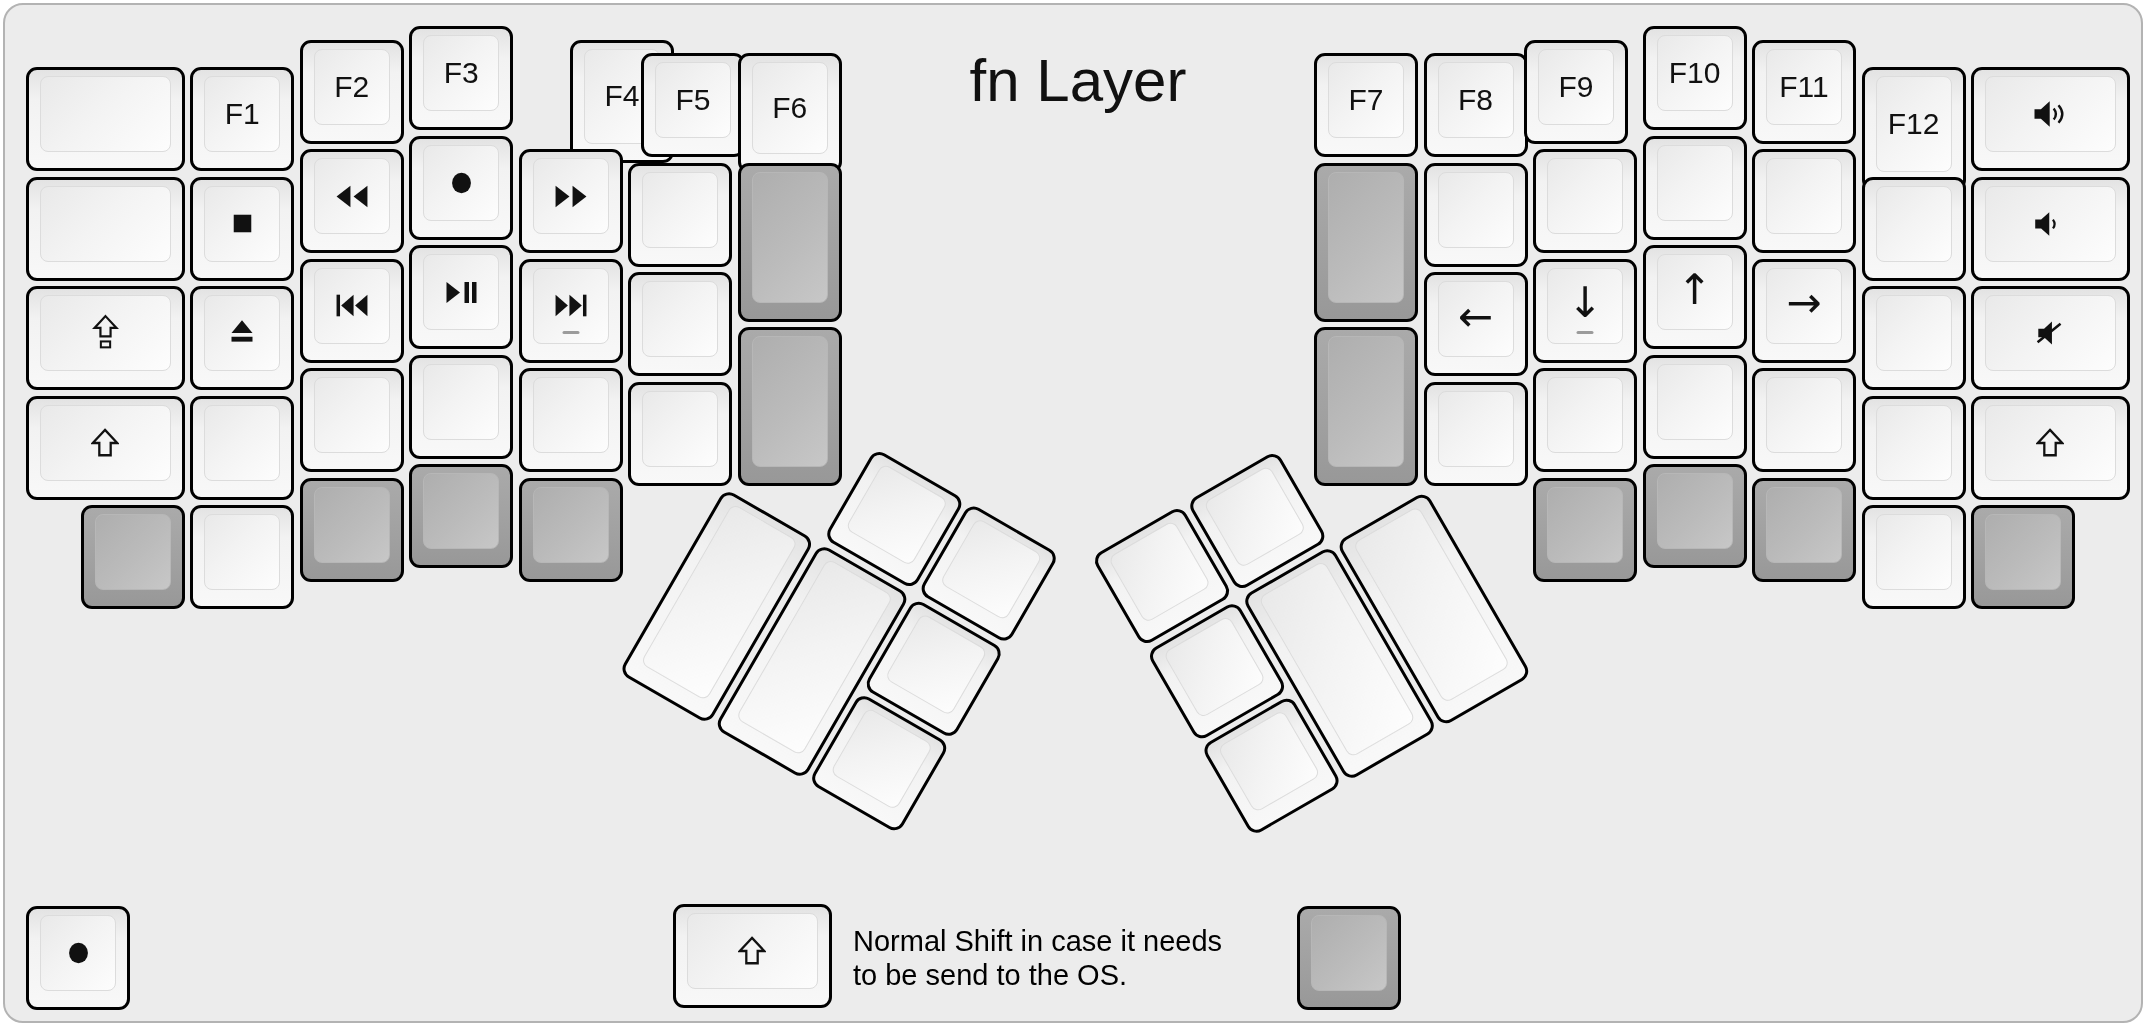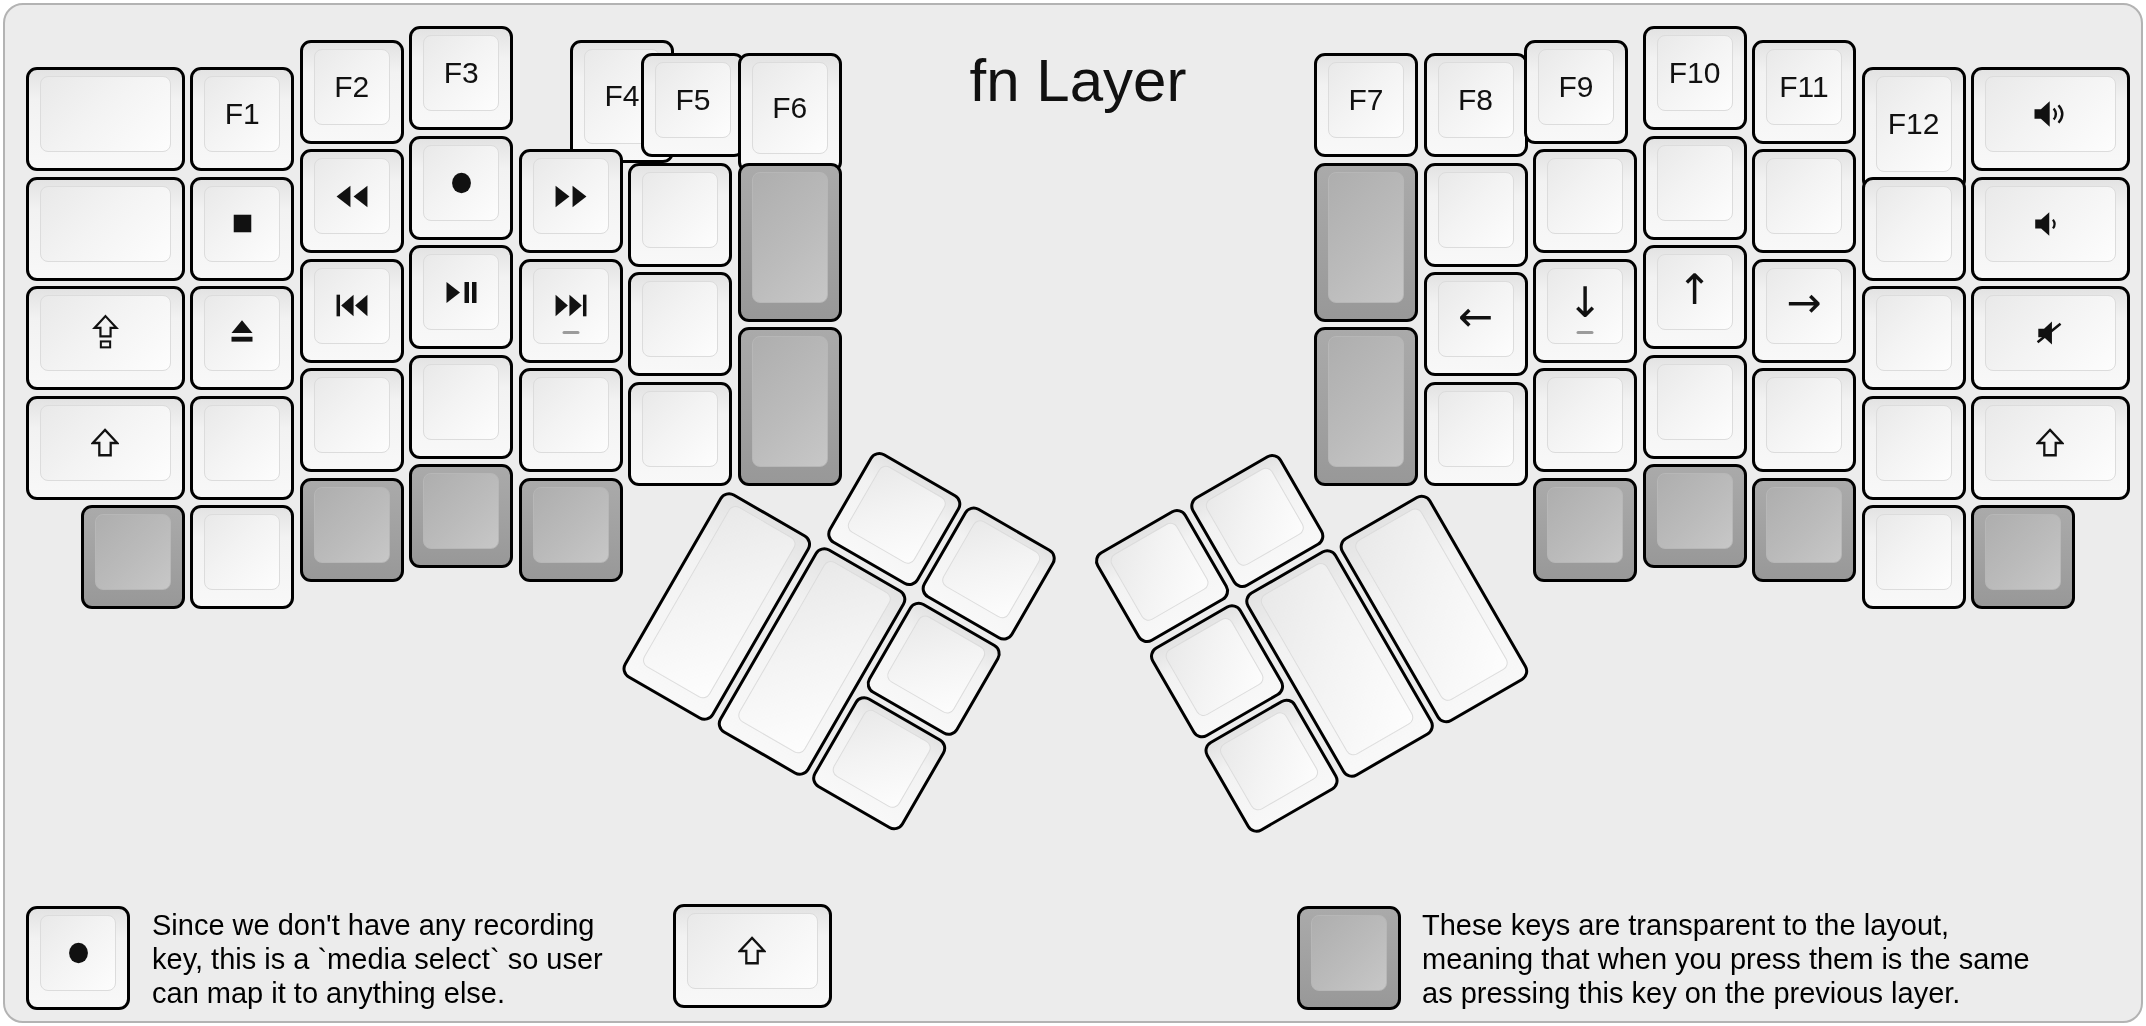--- a/index.html
+++ b/index.html
@@ -393,19 +393,15 @@
           </svg>
         </div>
       </div>
     </div>
   <div class="lkey-slot" style="left:1292px;top:901px">
       <div class="key kgray" style="left: 0px; top: 0px; width: 104px; height: 104px;">
         <div class="face"></div>
       </div>
     </div>
 
-  <div class="legend-text" style="left:147px;top:903px">Since we don't have any recording
-key, this is a `media select` so user
-can map it to anything else.</div>
-  <div class="legend-text" style="left:1417px;top:903px">These keys are transparent to the layout,
-meaning that when you press them is the same
-as pressing this key on the previous layer.</div>
+  <div class="legend-text" style="left:848px;top:919px">Normal Shift in case it needs
+to be send to the OS.</div>
 </div>
 
 </body></html>

